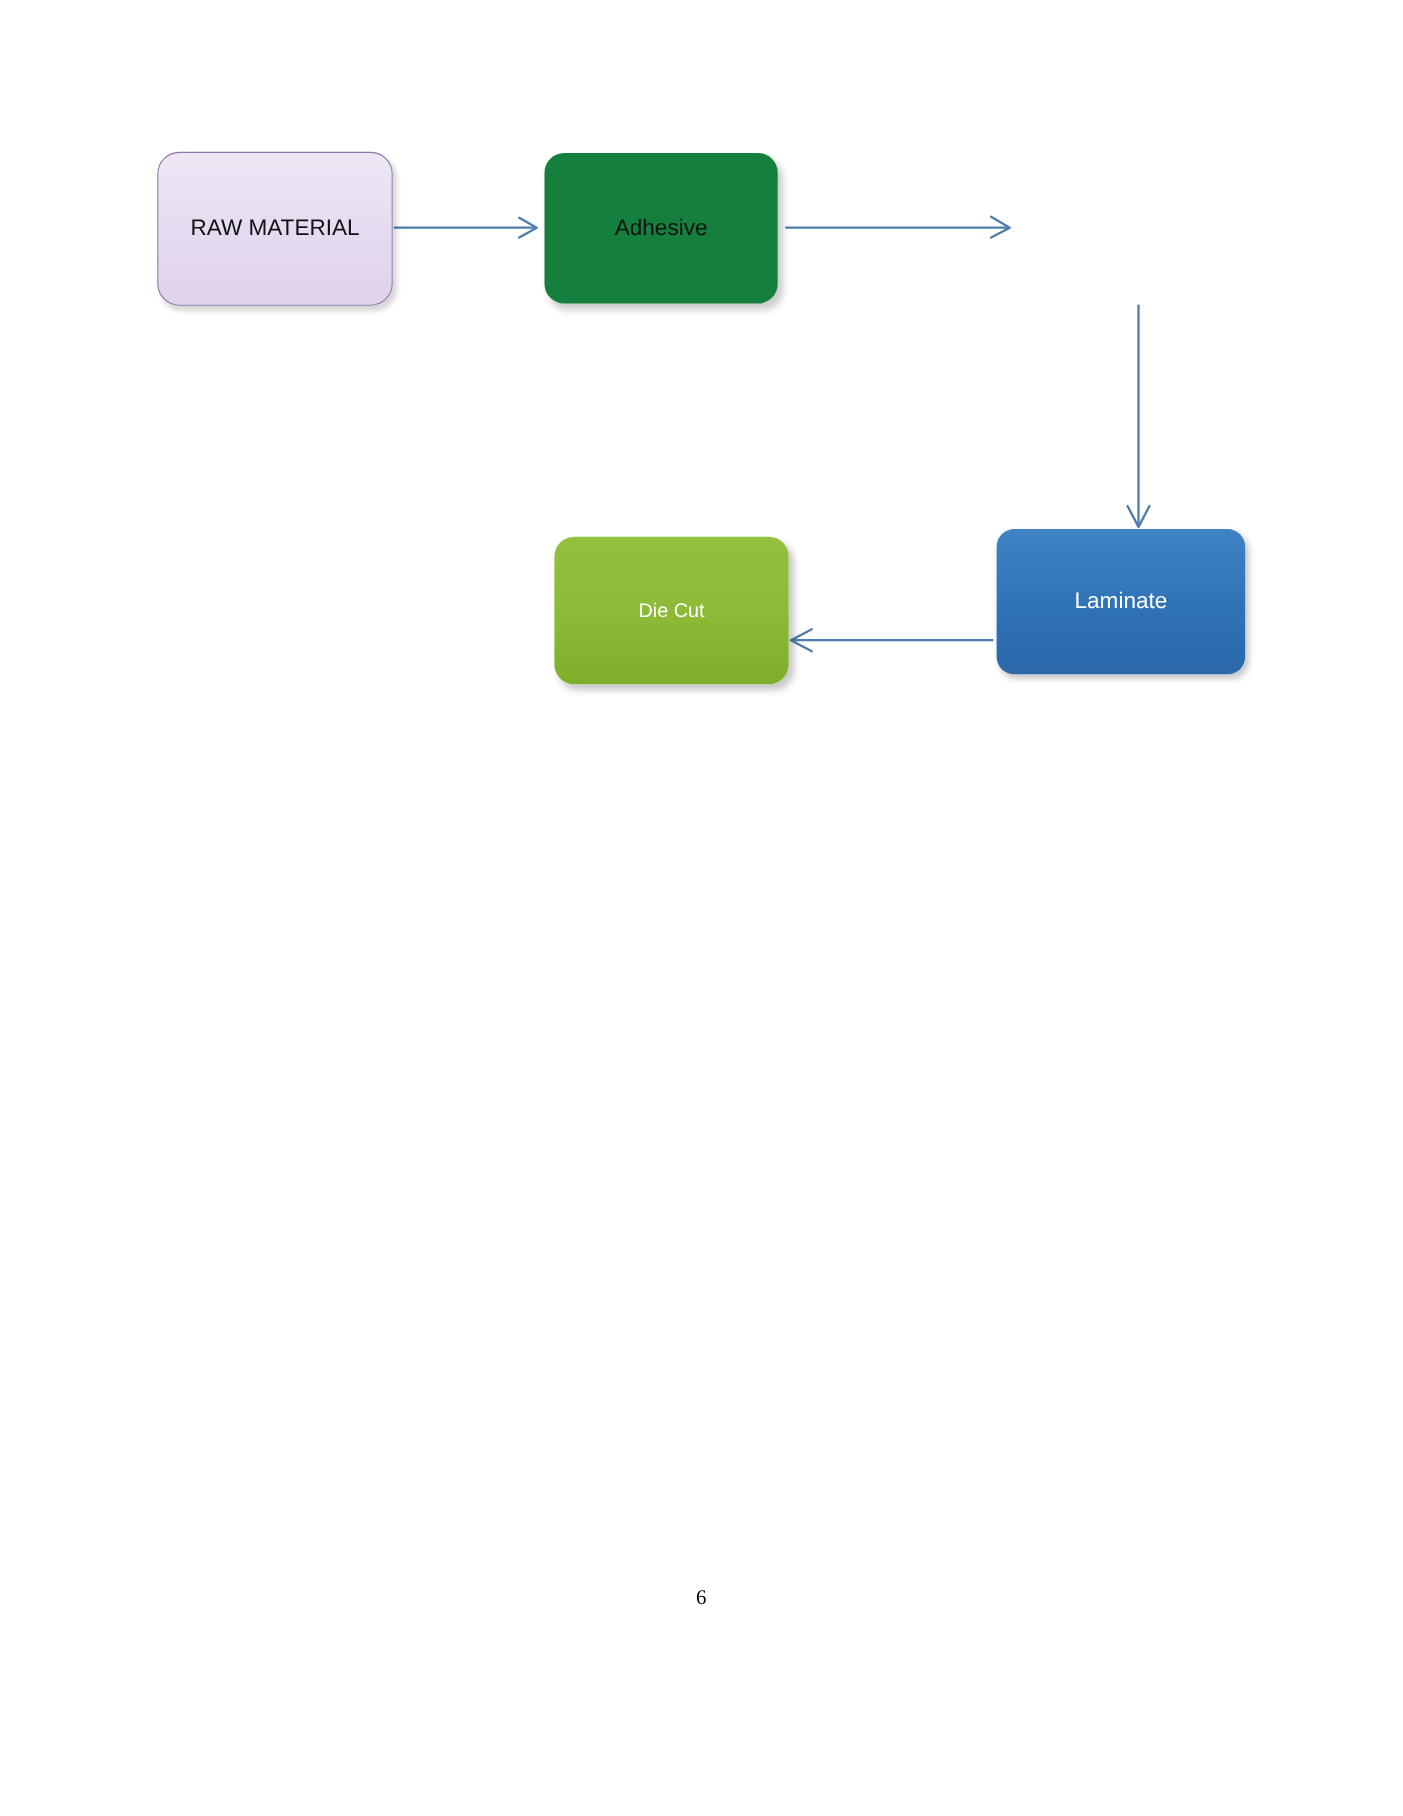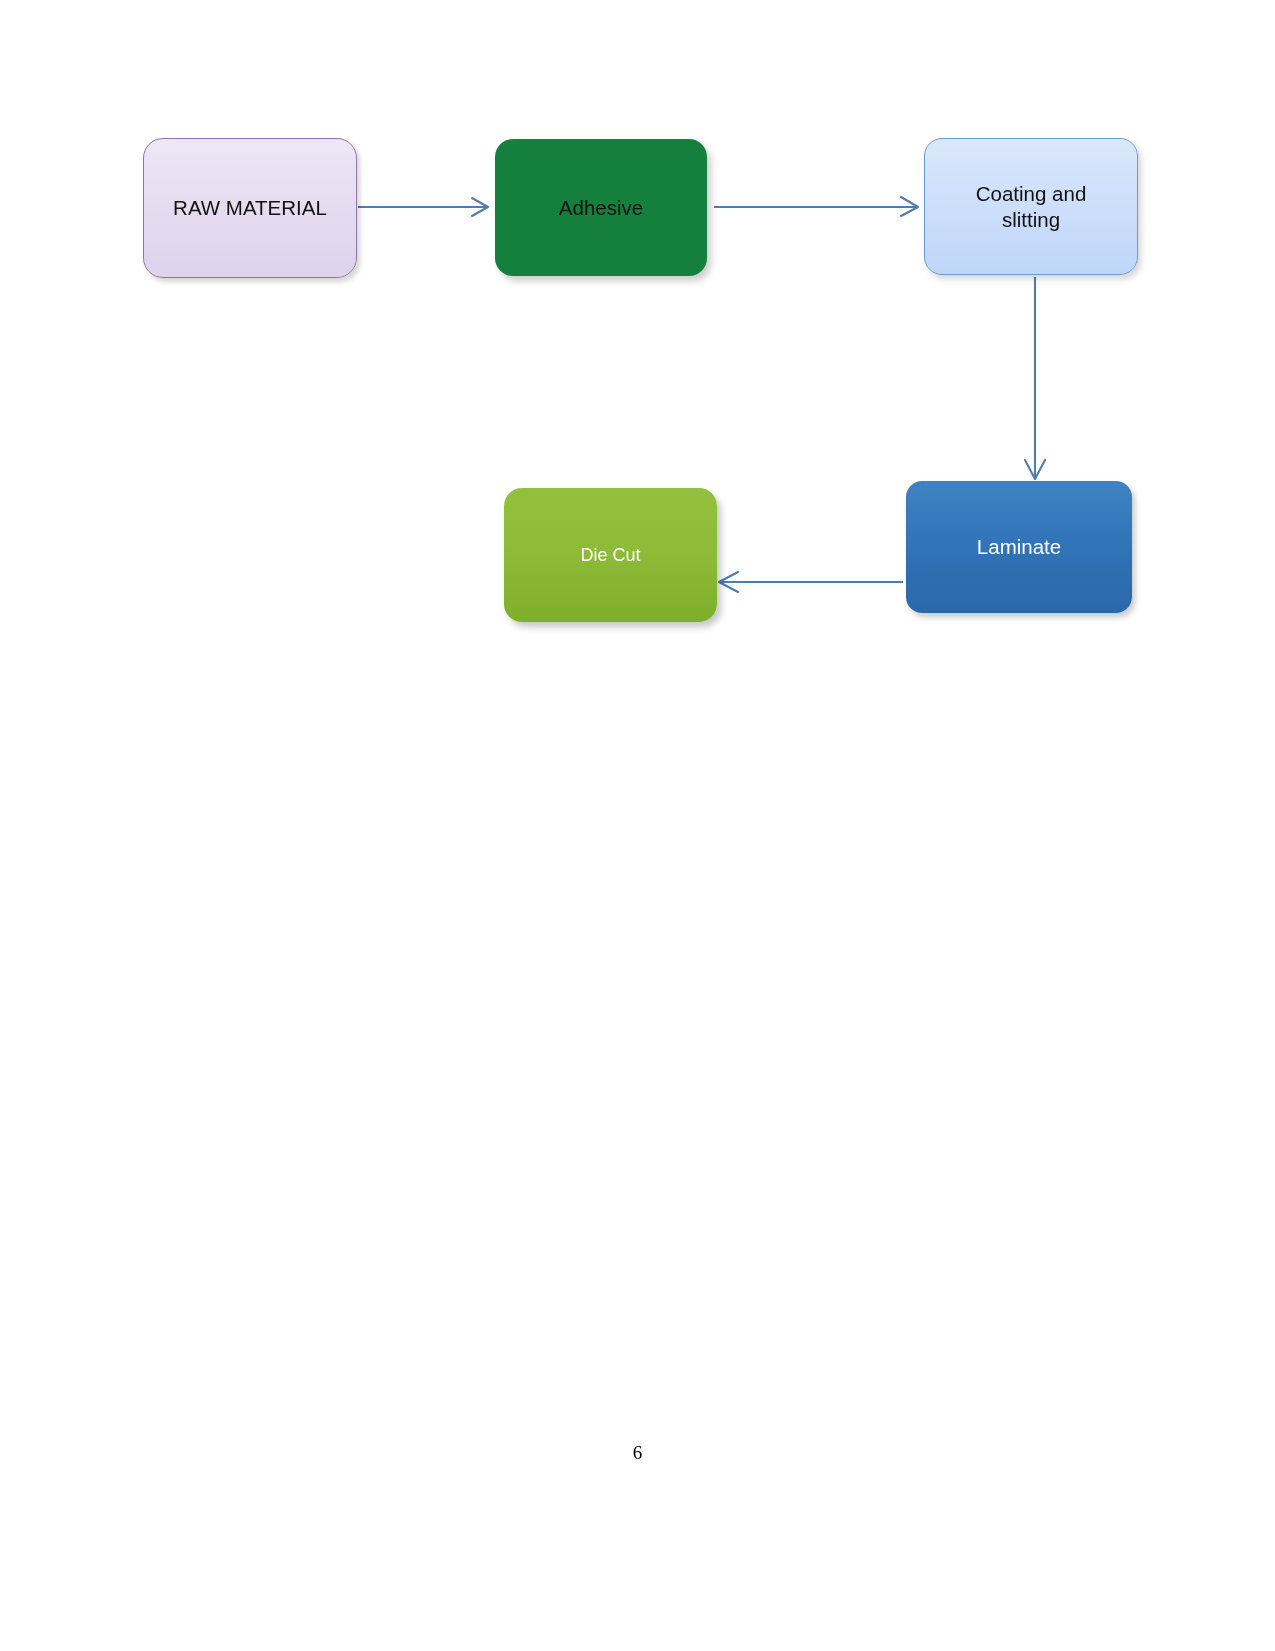--- a/index.html
+++ b/index.html
@@ -160,24 +160,20 @@
   </svg>
 
   <div class="node node--raw">
     <span class="label">RAW MATERIAL</span>
   </div>
 
   <div class="node node--adhesive">
     <span class="label">Adhesive</span>
   </div>
 
-  <div class="node node--coating">
-    <span class="label">Coating and
-slitting</span>
-  </div>
 
   <div class="node node--laminate">
     <span class="label">Laminate</span>
   </div>
 
   <div class="node node--diecut">
     <span class="label">Die Cut</span>
   </div>
 
   <div class="page-number">6</div>

